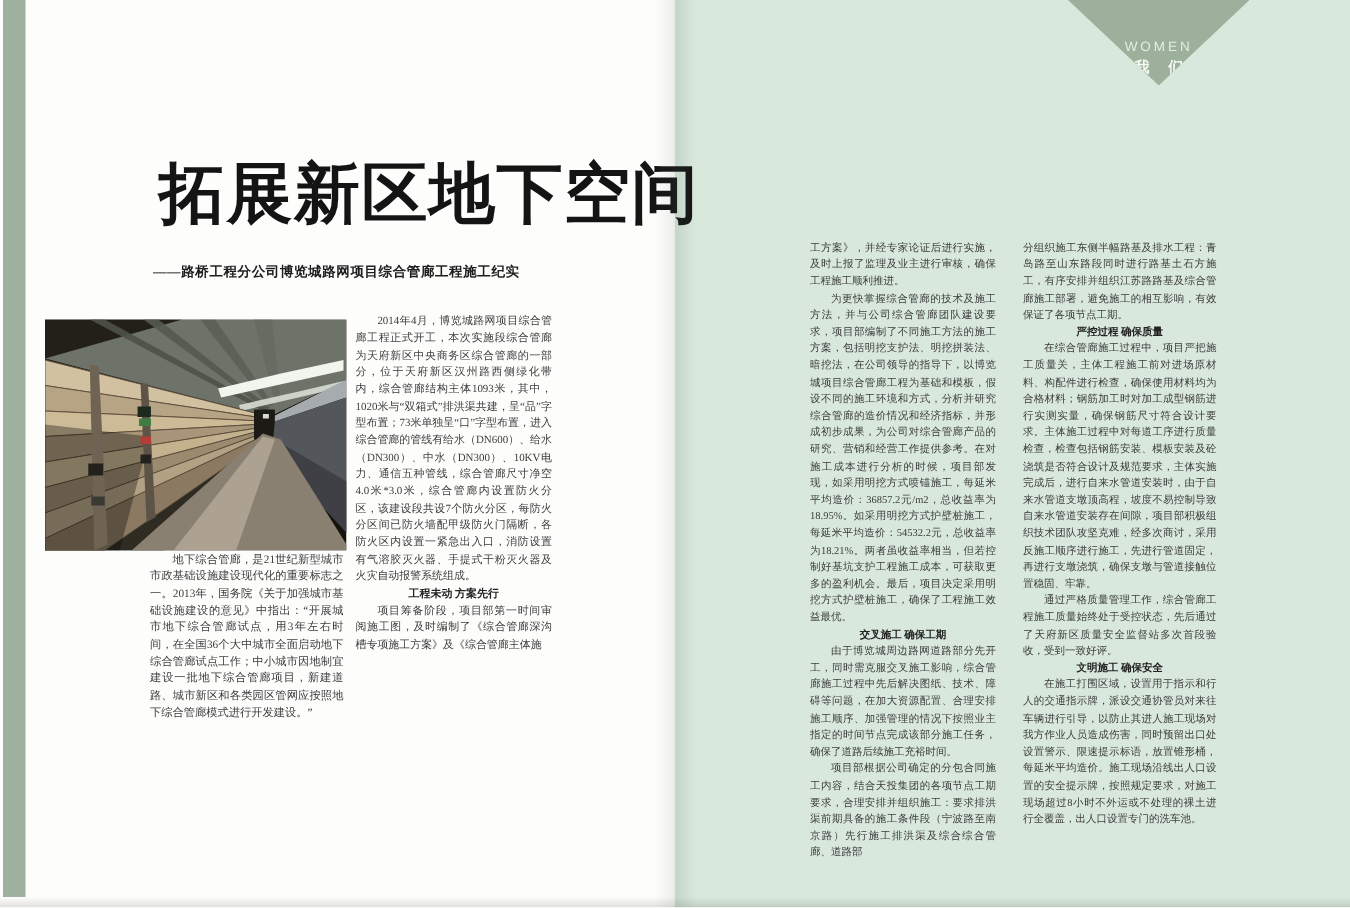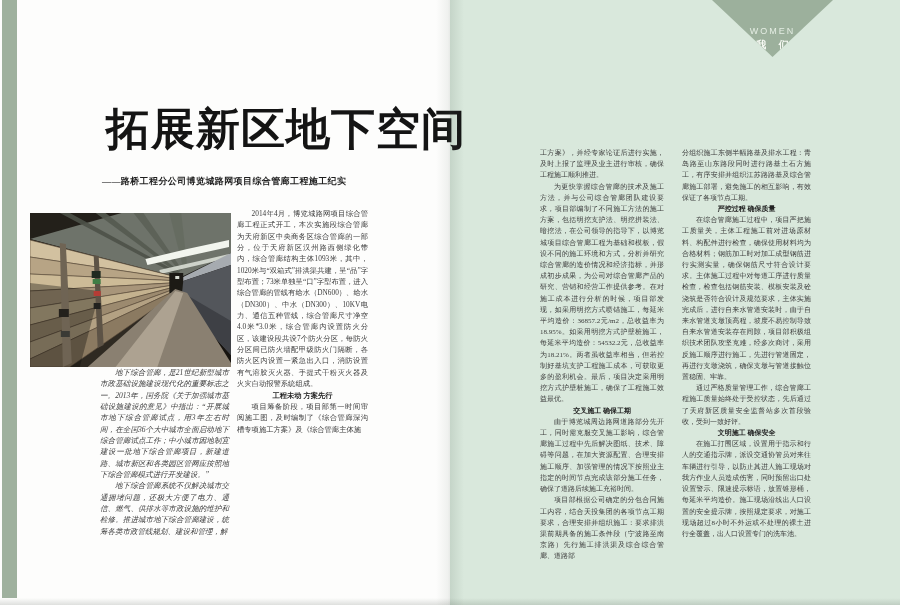--- a/index.html
+++ b/index.html
@@ -16,23 +16,23 @@
 
   .title{position:absolute;left:106px;top:110px;margin:0;font-size:44px;line-height:40px;
     font-weight:bold;color:#141414;letter-spacing:1px;white-space:nowrap;}
   .subtitle{position:absolute;left:102px;top:175px;font-size:9px;font-weight:bold;color:#1e1e1e;
     letter-spacing:0.4px;white-space:nowrap;}
 
   .photo{position:absolute;left:30px;top:213px;width:201px;height:154px;display:block;}
 
   .col{position:absolute;text-align:justify;text-justify:inter-ideograph;color:#3c3c3c;}
   .col p{margin:0;text-indent:2em;}
-  .col p.no-indent{text-indent:0;}
+  .col p.no-indent{text-indent:0;margin-top:12px;}
   .col .col-heading{font-weight:bold;text-align:center;text-indent:0;color:#222;}
-  .col-a{left:100px;top:367px;width:129px;font-size:7.5px;line-height:11.35px;font-style:italic;}
+  .col-a{left:100px;top:367px;width:129px;font-size:7.5px;line-height:11.35px;}
   .col-b{left:237px;top:208px;width:131px;font-size:7.3px;line-height:11.35px;}
   .col-r1{left:540px;top:148px;width:124px;font-size:7px;line-height:11.2px;}
   .col-r2{left:682px;top:148px;width:129px;font-size:7px;line-height:11.2px;}
 
   .corner-triangle{position:absolute;left:712px;top:0;width:121px;height:57px;
     background:#9cb09c;clip-path:polygon(0 0,100% 0,50% 100%);text-align:center;}
   .women-en{margin-top:26px;font-size:9px;letter-spacing:2px;color:#e4ede3;
     font-family:"Liberation Sans",sans-serif;}
   .women-zh{margin-top:2px;font-size:10px;font-weight:bold;letter-spacing:5px;
     padding-left:5px;color:#f6f9f3;}
@@ -88,21 +88,20 @@
     <polygon points="202,40 154,64 154,68 202,52" fill="#a6abb0"></polygon>
     <polygon points="202,52 154,68 152,88 202,142" fill="#53565b"></polygon>
     <polygon points="202,108 154,80 152,88 202,142" fill="#3e4045"></polygon>
 
     <polygon points="146,76 158,80 202,150 202,154 58,154" fill="#8a8071"></polygon>
     <polygon points="146,78 154,80 128,154 86,154" fill="#ada291"></polygon>
   </svg>
 
   <div class="col col-a">
     <p>地下综合管廊，是21世纪新型城市市政基础设施建设现代化的重要标志之一。2013年，国务院《关于加强城市基础设施建设的意见》中指出：“开展城市地下综合管廊试点，用3年左右时间，在全国36个大中城市全面启动地下综合管廊试点工作；中小城市因地制宜建设一批地下综合管廊项目，新建道路、城市新区和各类园区管网应按照地下综合管廊模式进行开发建设。”</p>
-    <p>地下综合管廊系统不仅解决城市交通拥堵问题，还极大方便了电力、通信、燃气、供排水等市政设施的维护和检修。推进城市地下综合管廊建设，统筹各类市政管线规划、建设和管理，解</p>
   </div>
 
   <div class="col col-b">
     <p>2014年4月，博览城路网项目综合管廊工程正式开工，本次实施段综合管廊为天府新区中央商务区综合管廊的一部分，位于天府新区汉州路西侧绿化带内，综合管廊结构主体1093米，其中，1020米与“双箱式”排洪渠共建，呈“品”字型布置；73米单独呈“口”字型布置，进入综合管廊的管线有给水（DN600）、给水（DN300）、中水（DN300）、10KV电力、通信五种管线，综合管廊尺寸净空4.0米*3.0米，综合管廊内设置防火分区，该建设段共设7个防火分区，每防火分区间已防火墙配甲级防火门隔断，各防火区内设置一紧急出入口，消防设置有气溶胶灭火器、手提式干粉灭火器及火灾自动报警系统组成。</p>
     <p class="col-heading">工程未动 方案先行</p>
     <p>项目筹备阶段，项目部第一时间审阅施工图，及时编制了《综合管廊深沟槽专项施工方案》及《综合管廊主体施</p>
   </div>
 
   <div class="col col-r1">
     <p class="no-indent">工方案》，并经专家论证后进行实施，及时上报了监理及业主进行审核，确保工程施工顺利推进。</p>

